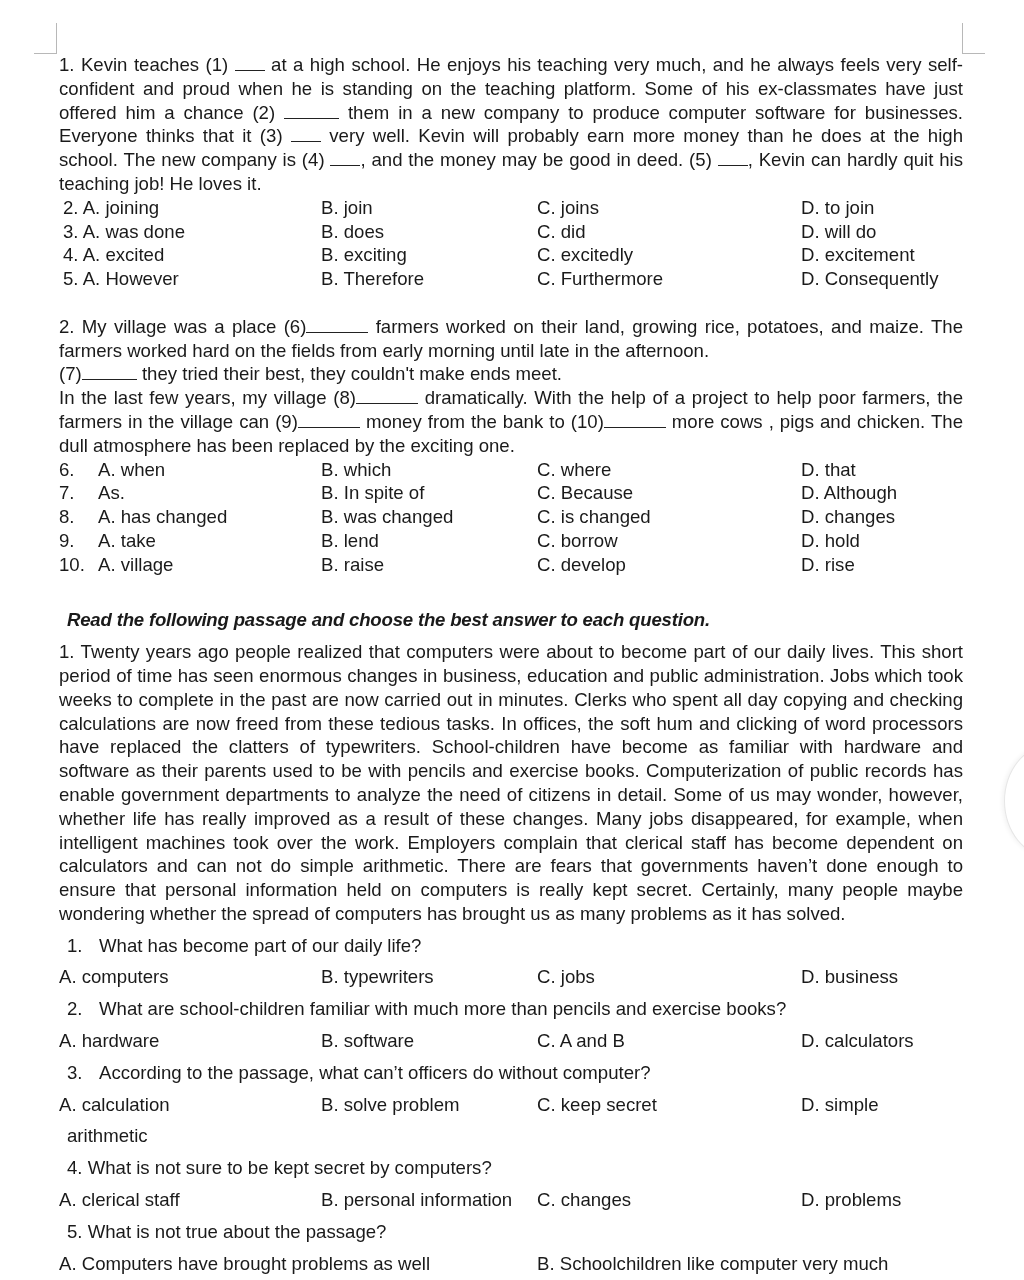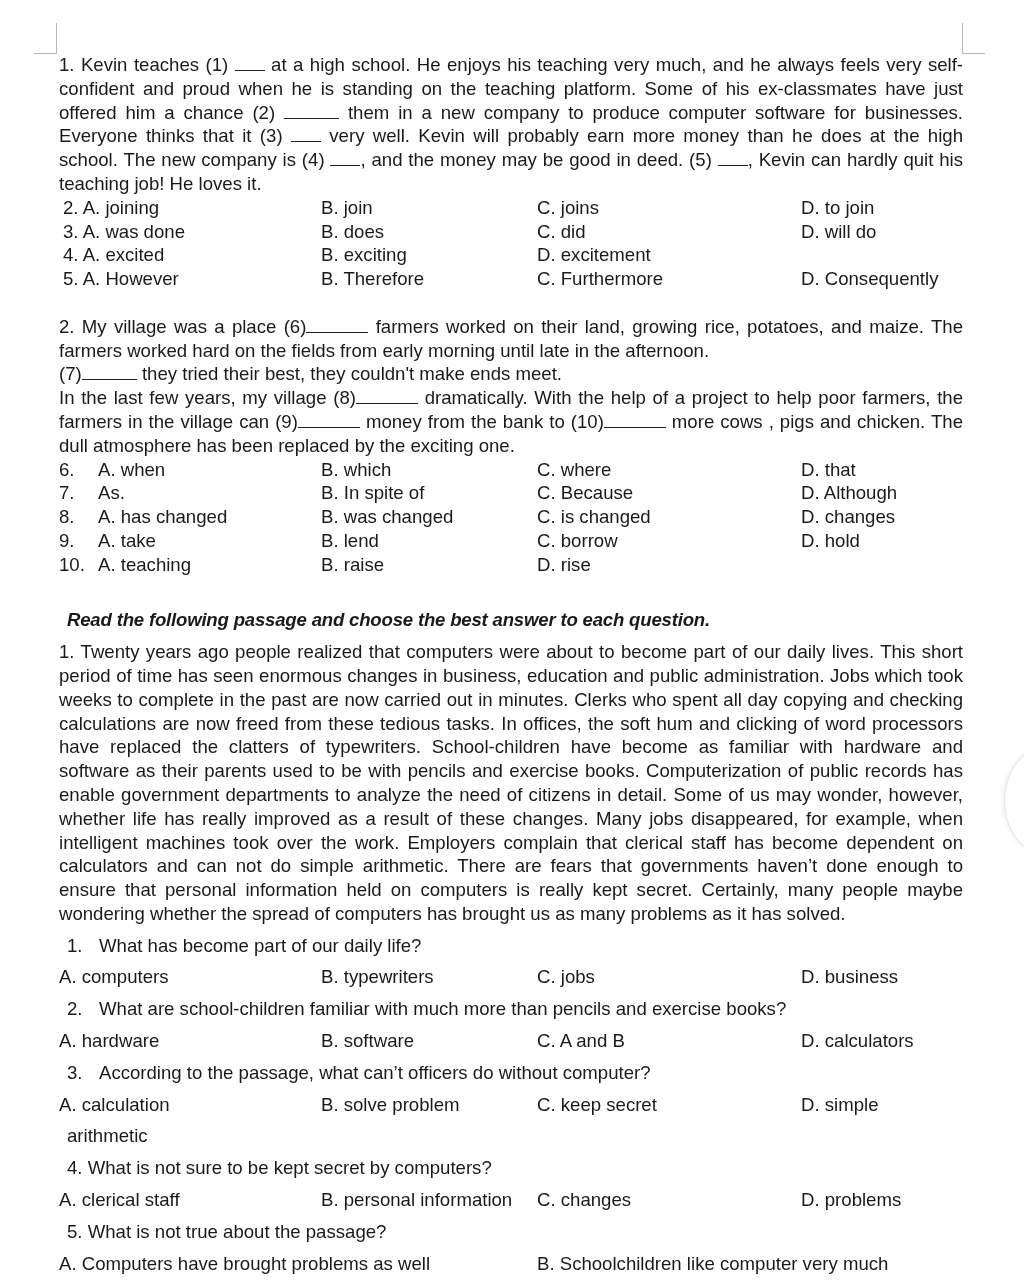--- a/index.html
+++ b/index.html
@@ -54,20 +54,21 @@
       </div>
     <div class="row">
         <span class="c1"><span>3.</span> <span>A. was done</span></span>
         <span class="c2">B. does</span>
         <span class="c3">C. did</span>
         <span class="c4">D. will do</span>
       </div>
     <div class="row">
         <span class="c1"><span>4.</span> <span>A. excited</span></span>
         <span class="c2">B. exciting</span>
+        <span class="c3">C. excitedly</span>
         <span class="c4">D. excitement</span>
       </div>
     <div class="row">
         <span class="c1"><span>5.</span> <span>A. However</span></span>
         <span class="c2">B. Therefore</span>
         <span class="c3">C. Furthermore</span>
         <span class="c4">D. Consequently</span>
       </div>
   </div>
 
@@ -96,22 +97,23 @@
         <span class="c3">C. is changed</span>
         <span class="c4">D. changes</span>
       </div>
     <div class="row">
         <span class="c1"><span class="num">9.</span><span>A. take</span></span>
         <span class="c2">B. lend</span>
         <span class="c3">C. borrow</span>
         <span class="c4">D. hold</span>
       </div>
     <div class="row">
-        <span class="c1"><span class="num">10.</span><span>A. teaching</span></span>
+        <span class="c1"><span class="num">10.</span><span>A. village</span></span>
         <span class="c2">B. raise</span>
+        <span class="c3">C. develop</span>
         <span class="c4">D. rise</span>
       </div>
   </div>
 
   <div class="gap"></div>
 
   <p class="instr">Read the following passage and choose the best answer to each question.</p>
   <p class="p last">1. Twenty years ago people realized that computers were about to become part of our daily lives. This short period of time has seen enormous changes in business, education and public administration. Jobs which took weeks to complete in the past are now carried out in minutes. Clerks who spent all day copying and checking calculations are now freed from these tedious tasks. In offices, the soft hum and clicking of word processors have replaced the clatters of typewriters. School-children have become as familiar with hardware and software as their parents used to be with pencils and exercise books. Computerization of public records has enable government departments to analyze the need of citizens in detail. Some of us may wonder, however, whether life has really improved as a result of these changes. Many jobs disappeared, for example, when intelligent machines took over the work. Employers complain that clerical staff has become dependent on calculators and can not do simple arithmetic. There are fears that governments haven’t done enough to ensure that personal information held on computers is really kept secret. Certainly, many people maybe wondering whether the spread of computers has brought us as many problems as it has solved.</p>
 
   <p class="q"><span class="qn">1.</span><span>What has become part of our daily life?</span></p>

